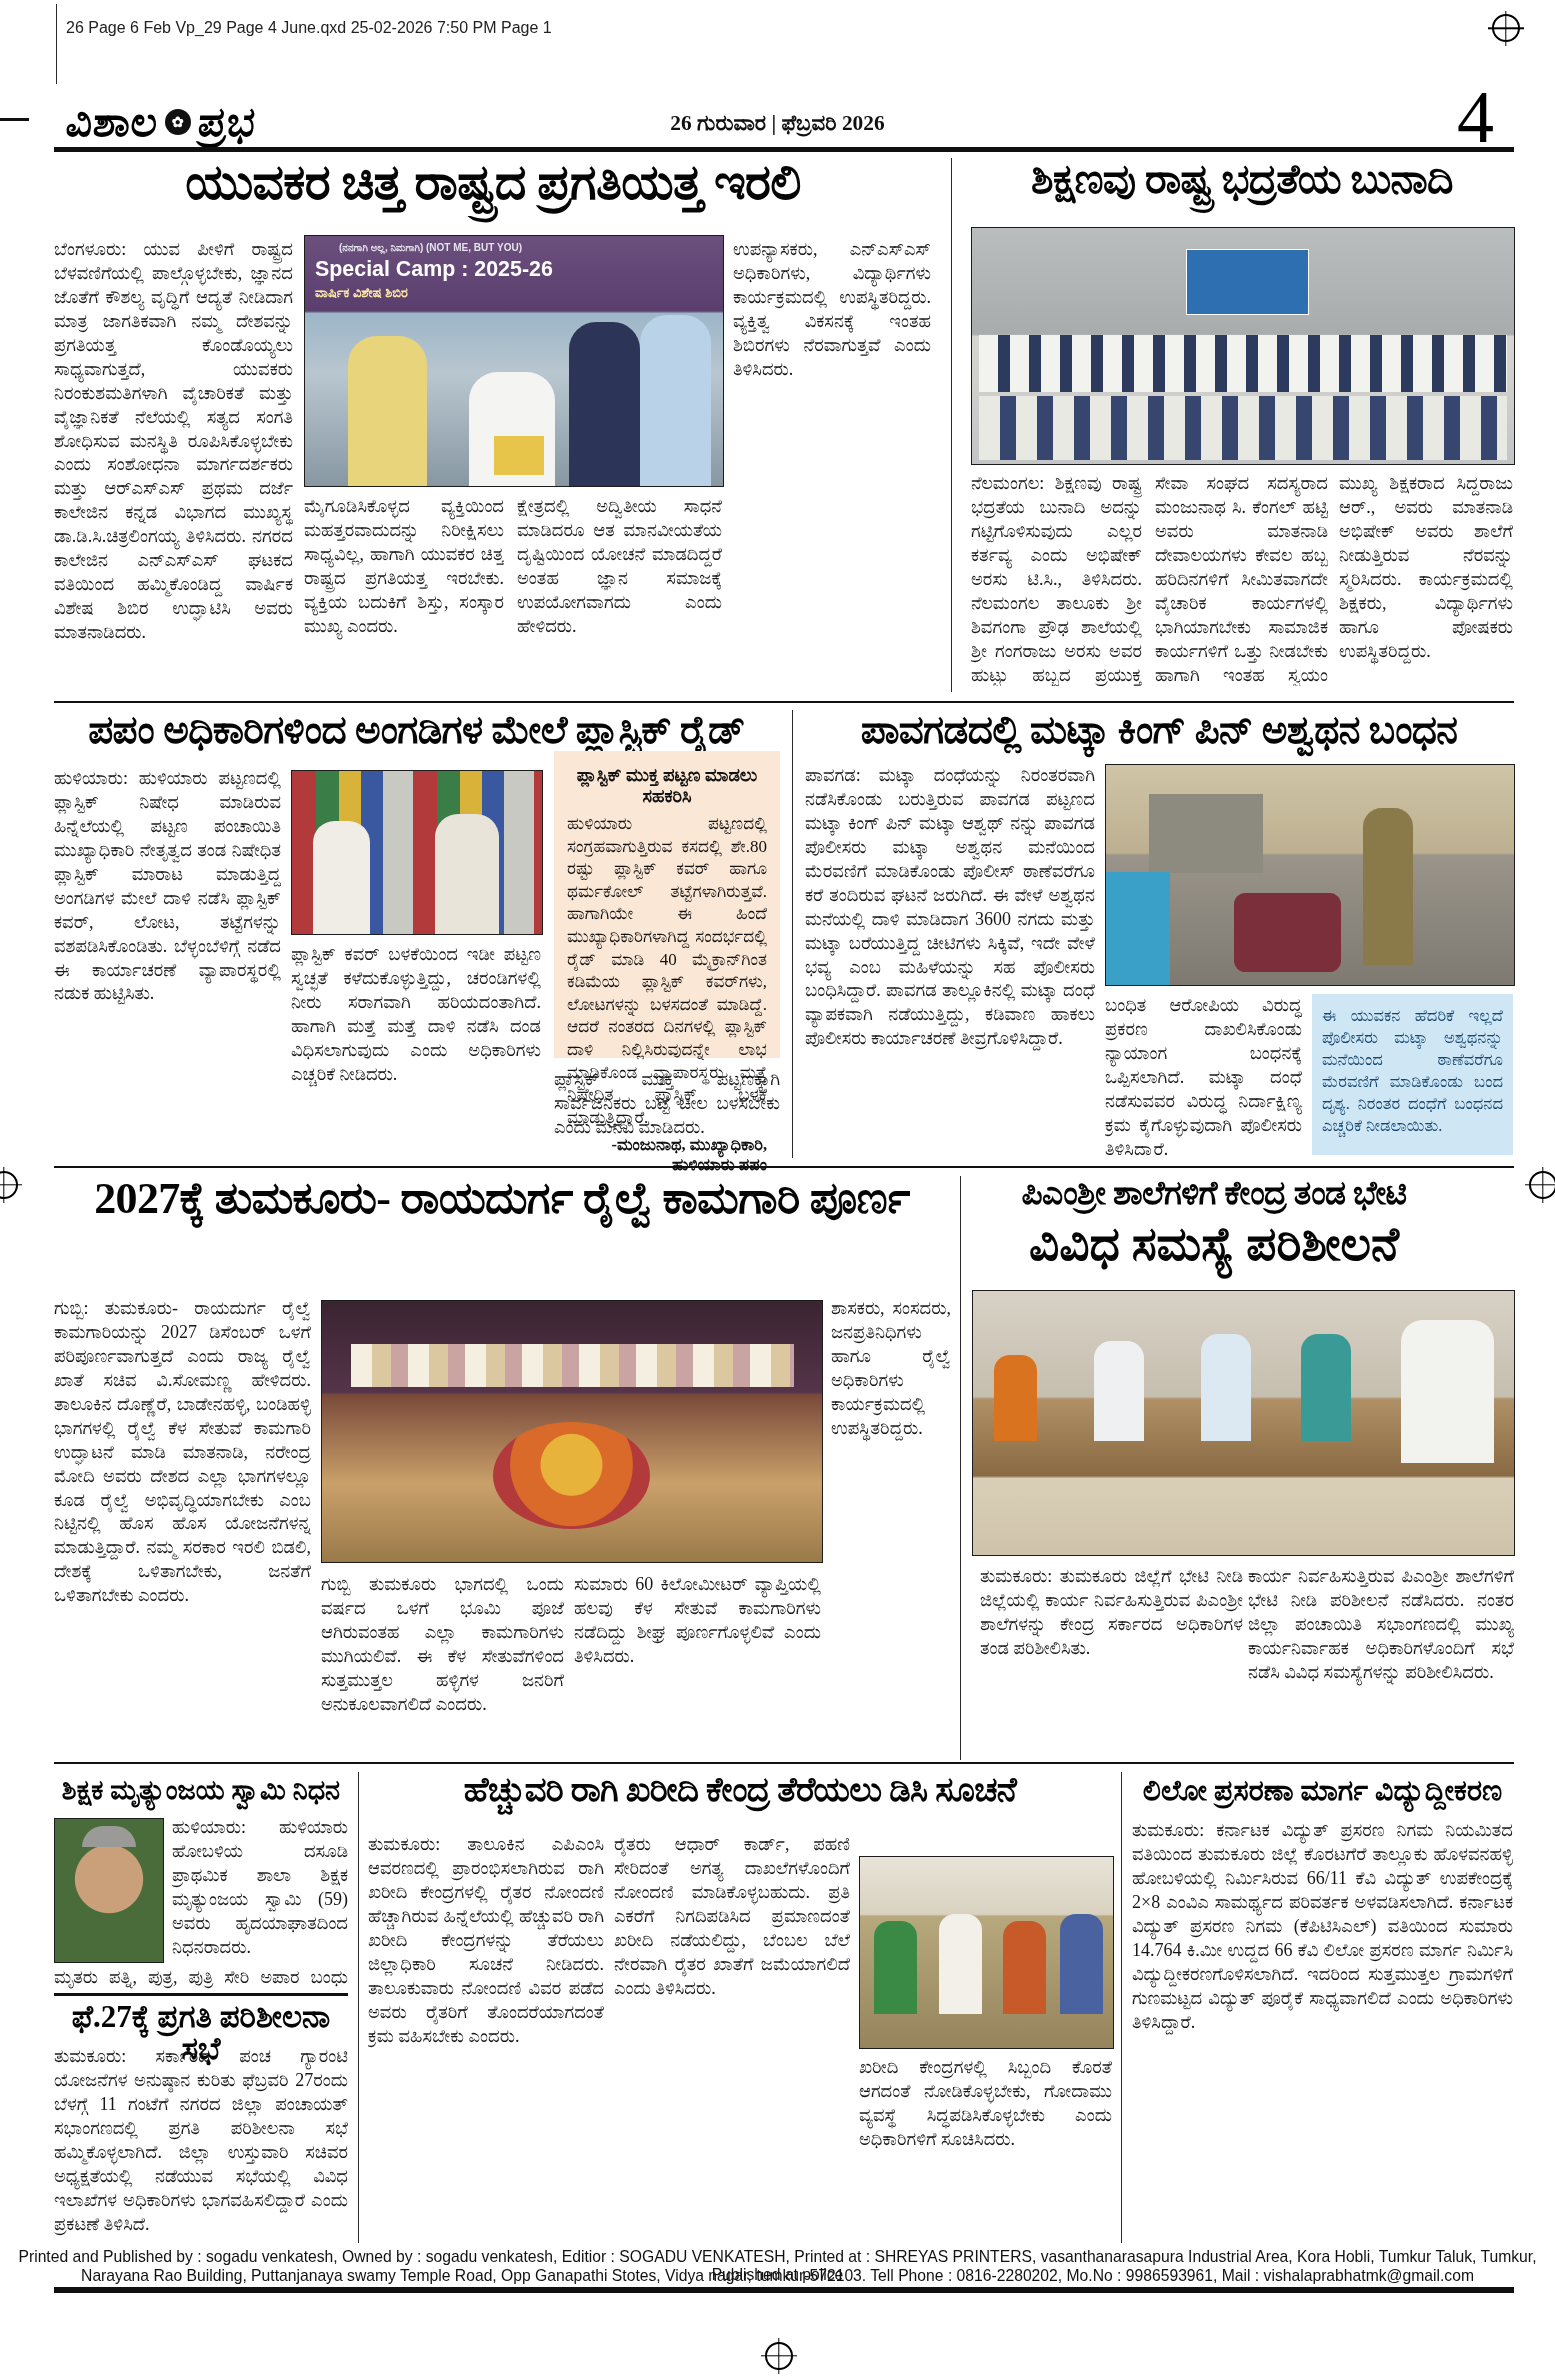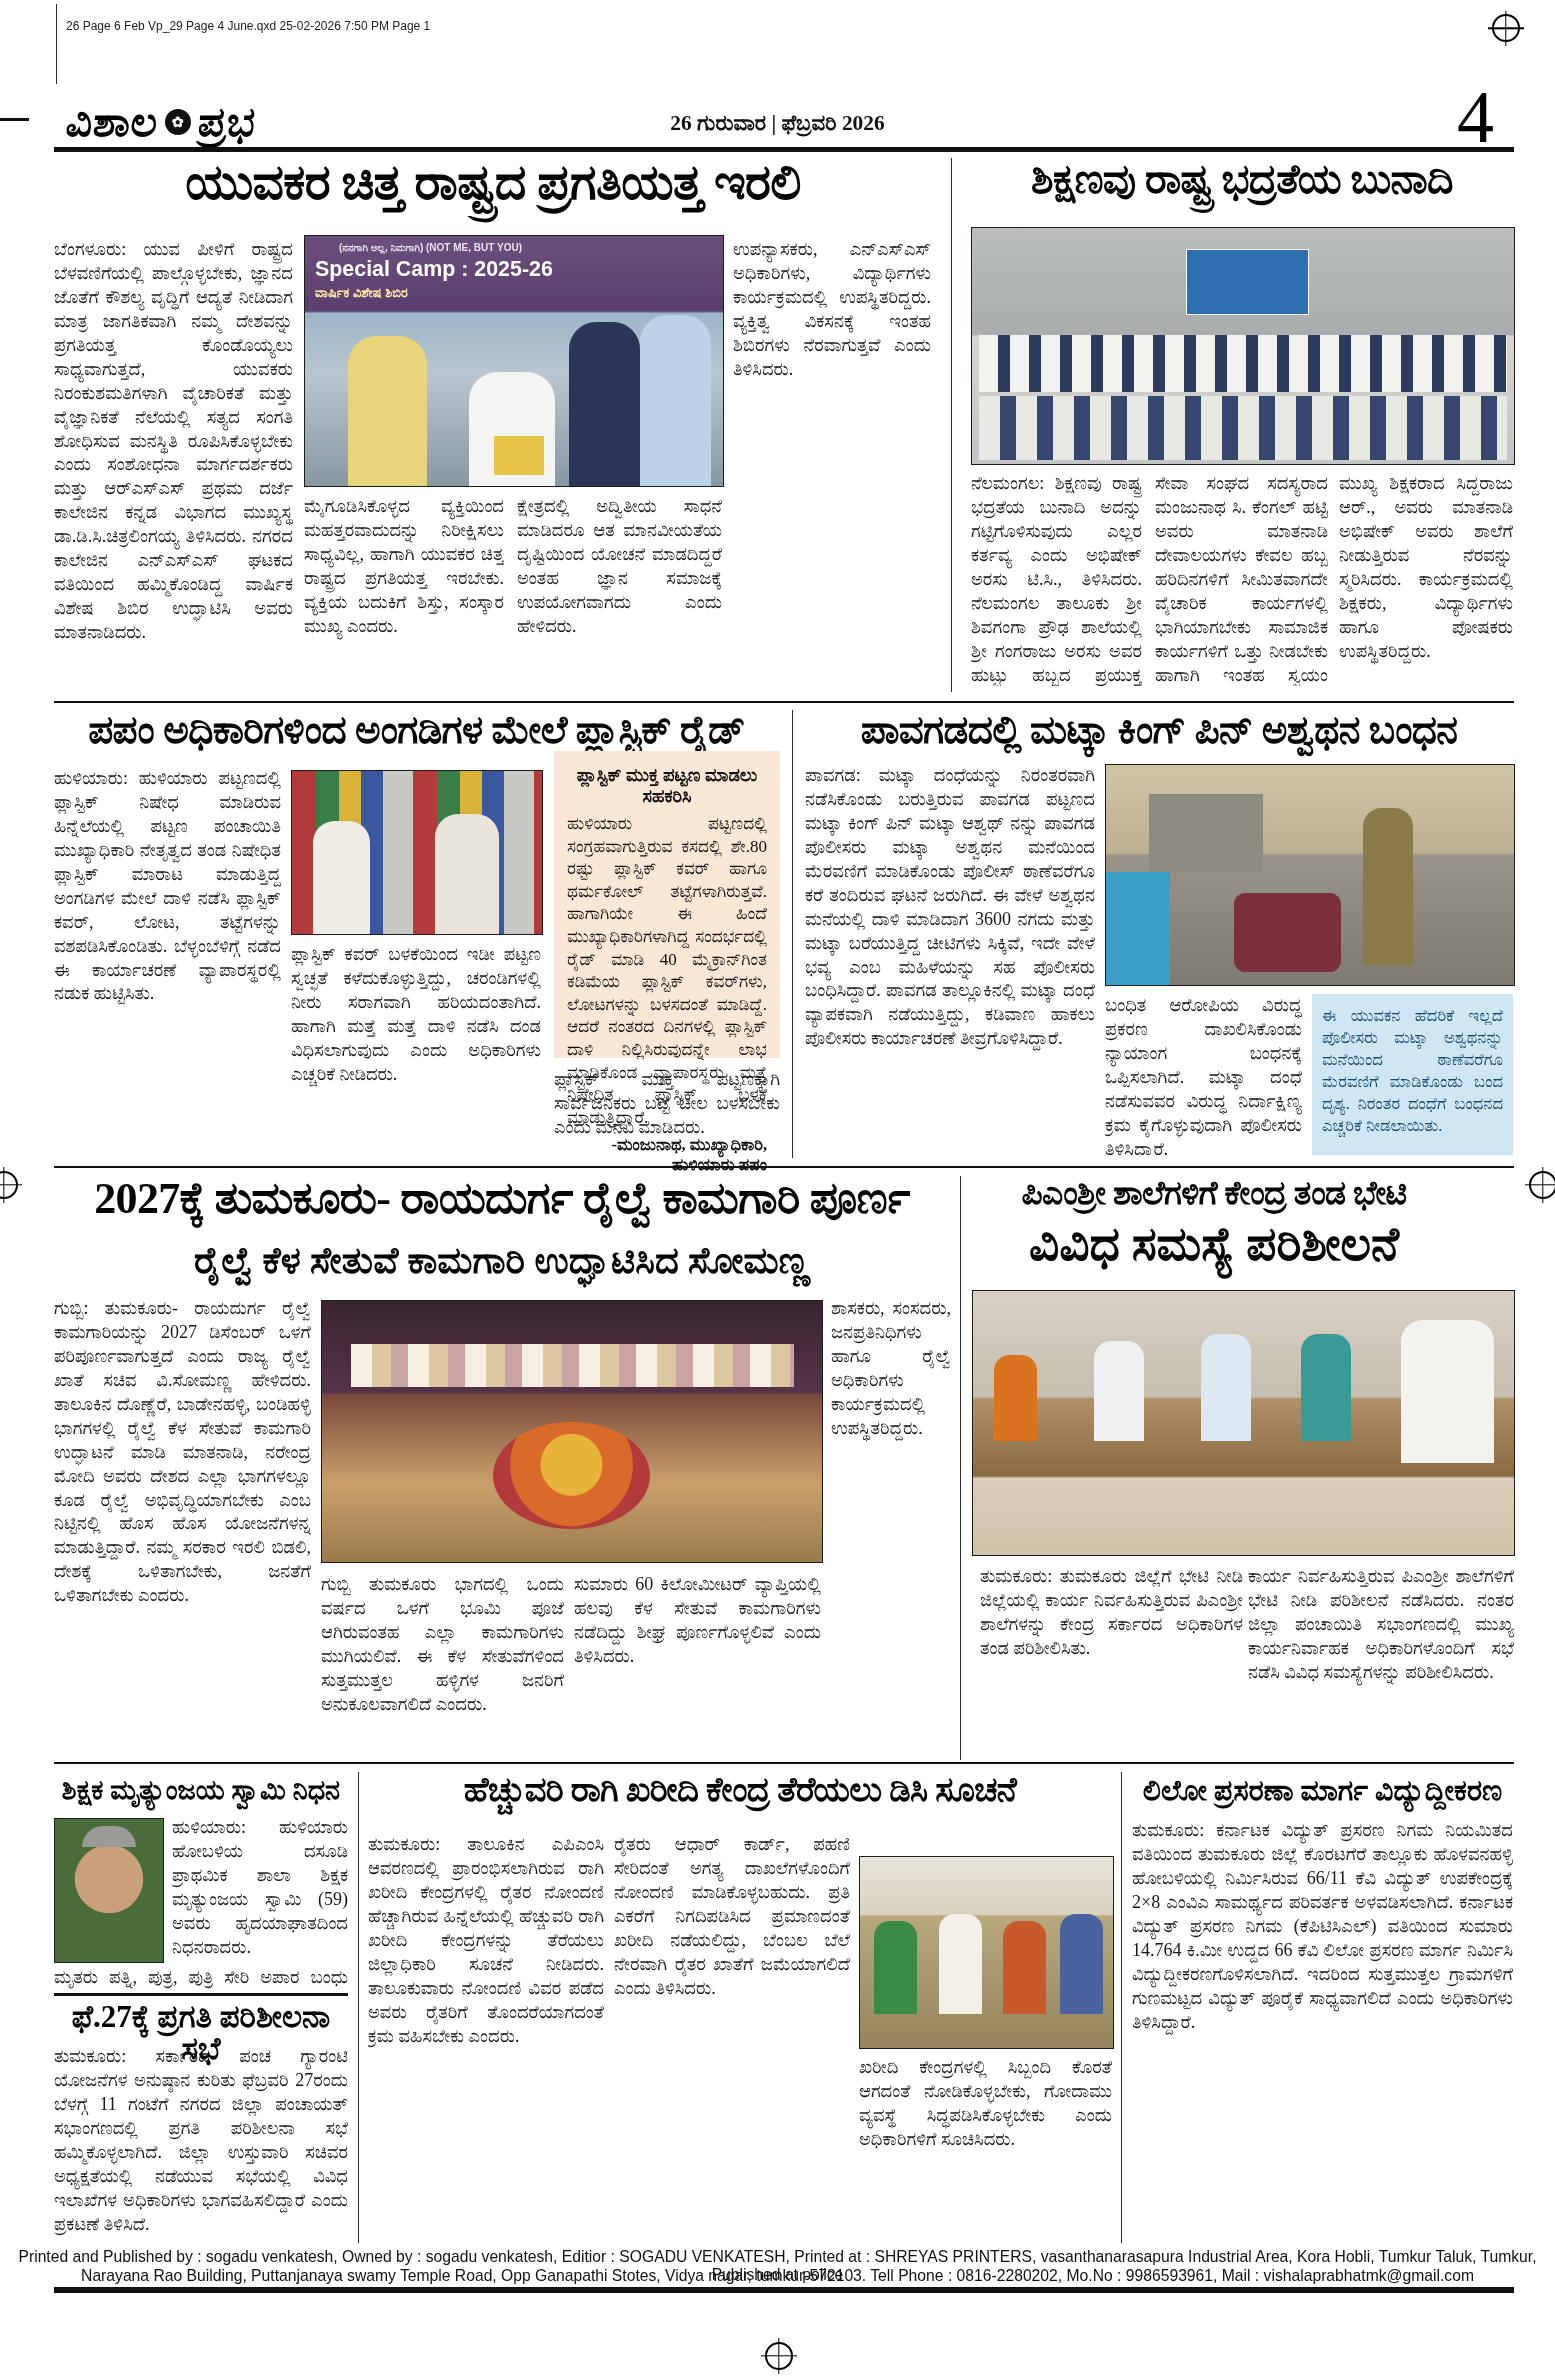--- a/index.html
+++ b/index.html
@@ -1,21 +1,21 @@
 <!DOCTYPE html>
 <html style="font-size:11.4px"><head>
 <meta charset="utf-8">
 <style>
   html,body{margin:0;padding:0;background:#e8e8e8;}
   #page{
     position:relative;width:1555px;height:2377px;background:#ffffff;
     font-family:"Liberation Serif","DejaVu Serif",serif;color:#111;overflow:hidden;
   }
   .abs{position:absolute;}
-  .slug{font-family:"Liberation Sans","DejaVu Sans",sans-serif;font-size:12px;color:#222;}
+  .slug{font-family:"Liberation Sans","DejaVu Sans",sans-serif;font-size:16px;color:#222;}
   .rule-h{background:#101010;}
   .rule-v{background:#2a2a2a;}
   .headline{
     font-family:"Liberation Serif","DejaVu Serif",serif;font-weight:700;
     text-align:center;color:#050505;letter-spacing:-0.7px;line-height:1.04;width:100%;
   }
   .bt{
     font-size:18px;line-height:1.33;text-align:justify;overflow:hidden;color:#171717;
     text-justify:inter-word;
   }
@@ -128,21 +128,20 @@
       <div class="ph-block" style="left:0px;top:107px;width:64px;height:113px;background:#3aa0c8;"></div>
     </div>
     <div class="bt abs" style="left:300px;top:284px;width:197px;height:161px;">ಬಂಧಿತ ಆರೋಪಿಯ ವಿರುದ್ಧ ಪ್ರಕರಣ ದಾಖಲಿಸಿಕೊಂಡು ನ್ಯಾಯಾಂಗ ಬಂಧನಕ್ಕೆ ಒಪ್ಪಿಸಲಾಗಿದೆ. ಮಟ್ಕಾ ದಂಧೆ ನಡೆಸುವವರ ವಿರುದ್ಧ ನಿರ್ದಾಕ್ಷಿಣ್ಯ ಕ್ರಮ ಕೈಗೊಳ್ಳುವುದಾಗಿ ಪೊಲೀಸರು ತಿಳಿಸಿದ್ದಾರೆ.</div>
     <div class="bluebox abs" style="left:507px;top:284px;width:201px;height:161px;">ಈ ಯುವಕನ ಹೆದರಿಕೆ ಇಲ್ಲದೆ ಪೊಲೀಸರು ಮಟ್ಕಾ ಅಶ್ವಥನನ್ನು ಮನೆಯಿಂದ ಠಾಣೆವರೆಗೂ ಮೆರವಣಿಗೆ ಮಾಡಿಕೊಂಡು ಬಂದ ದೃಶ್ಯ. ನಿರಂತರ ದಂಧೆಗೆ ಬಂಧನದ ಎಚ್ಚರಿಕೆ ನೀಡಲಾಯಿತು.</div>
   </div>
 
   <div class="abs rule-h" style="left:54px;top:1166px;width:1460px;height:2.1px;"></div>
 
   <div class="abs" style="left:54px;top:1176px;width:896px;height:584px;">
     <div class="headline abs" style="left:0;top:0;font-size:44px;">2027ಕ್ಕೆ ತುಮಕೂರು- ರಾಯದುರ್ಗ ರೈಲ್ವೆ ಕಾಮಗಾರಿ ಪೂರ್ಣ</div>
-    <div class="subhead abs" style="left:0;top:66px;font-size:37px;">ರೈಲ್ವೆ ಕೆಳ ಸೇತುವೆ ಕಾಮಗಾರಿ ಉದ್ಘಾಟಿಸಿದ ಸೋಮಣ್ಣ</div>
     <div class="bt abs" style="left:0;top:121px;width:257px;height:463px;">ಗುಬ್ಬಿ: ತುಮಕೂರು- ರಾಯದುರ್ಗ ರೈಲ್ವೆ ಕಾಮಗಾರಿಯನ್ನು 2027 ಡಿಸೆಂಬರ್ ಒಳಗೆ ಪರಿಪೂರ್ಣವಾಗುತ್ತದೆ ಎಂದು ರಾಜ್ಯ ರೈಲ್ವೆ ಖಾತೆ ಸಚಿವ ವಿ.ಸೋಮಣ್ಣ ಹೇಳಿದರು. ತಾಲೂಕಿನ ದೊಣ್ಣೆರೆ, ಬಾಡೇನಹಳ್ಳಿ, ಬಂಡಿಹಳ್ಳಿ ಭಾಗಗಳಲ್ಲಿ ರೈಲ್ವೆ ಕೆಳ ಸೇತುವೆ ಕಾಮಗಾರಿ ಉದ್ಘಾಟನೆ ಮಾಡಿ ಮಾತನಾಡಿ, ನರೇಂದ್ರ ಮೋದಿ ಅವರು ದೇಶದ ಎಲ್ಲಾ ಭಾಗಗಳಲ್ಲೂ ಕೂಡ ರೈಲ್ವೆ ಅಭಿವೃದ್ಧಿಯಾಗಬೇಕು ಎಂಬ ನಿಟ್ಟಿನಲ್ಲಿ ಹೊಸ ಹೊಸ ಯೋಜನೆಗಳನ್ನ ಮಾಡುತ್ತಿದ್ದಾರೆ. ನಮ್ಮ ಸರಕಾರ ಇರಲಿ ಬಿಡಲಿ, ದೇಶಕ್ಕೆ ಒಳಿತಾಗಬೇಕು, ಜನತೆಗೆ ಒಳಿತಾಗಬೇಕು ಎಂದರು.</div>
     <div class="photo abs" style="left:267px;top:124px;width:500px;height:261px;background:linear-gradient(180deg,#3a2430 0%,#55344a 35%,#7a4a3a 36%,#caa06a 70%,#9a7a4a 100%);">
       <div class="ph-block" style="left:28.5px;top:43px;width:443px;height:43px;background:repeating-linear-gradient(90deg,#f5efe2 0 21.4px,#dcc8a0 21.4px 40px,#caa3a3 40px 57px);"></div>
       <div class="ph-block" style="left:171px;top:121px;width:157px;height:107px;background:radial-gradient(circle at 50% 40%,#e8b33a 0 30%,#d96a2a 31% 60%,#b33a3a 61% 100%);border-radius:50%;"></div>
     </div>
     <div class="bt abs" style="left:267px;top:397px;width:243px;height:187px;">ಗುಬ್ಬಿ ತುಮಕೂರು ಭಾಗದಲ್ಲಿ ಒಂದು ವರ್ಷದ ಒಳಗೆ ಭೂಮಿ ಪೂಜೆ ಆಗಿರುವಂತಹ ಎಲ್ಲಾ ಕಾಮಗಾರಿಗಳು ಮುಗಿಯಲಿವೆ. ಈ ಕೆಳ ಸೇತುವೆಗಳಿಂದ ಸುತ್ತಮುತ್ತಲ ಹಳ್ಳಿಗಳ ಜನರಿಗೆ ಅನುಕೂಲವಾಗಲಿದೆ ಎಂದರು.</div>
     <div class="bt abs" style="left:520px;top:397px;width:247px;height:187px;">ಸುಮಾರು 60 ಕಿಲೋಮೀಟರ್ ವ್ಯಾಪ್ತಿಯಲ್ಲಿ ಹಲವು ಕೆಳ ಸೇತುವೆ ಕಾಮಗಾರಿಗಳು ನಡೆದಿದ್ದು ಶೀಘ್ರ ಪೂರ್ಣಗೊಳ್ಳಲಿವೆ ಎಂದು ತಿಳಿಸಿದರು.</div>
     <div class="bt abs" style="left:777px;top:121px;width:120px;height:463px;">ಶಾಸಕರು, ಸಂಸದರು, ಜನಪ್ರತಿನಿಧಿಗಳು ಹಾಗೂ ರೈಲ್ವೆ ಅಧಿಕಾರಿಗಳು ಕಾರ್ಯಕ್ರಮದಲ್ಲಿ ಉಪಸ್ಥಿತರಿದ್ದರು.</div>
   </div>
 

